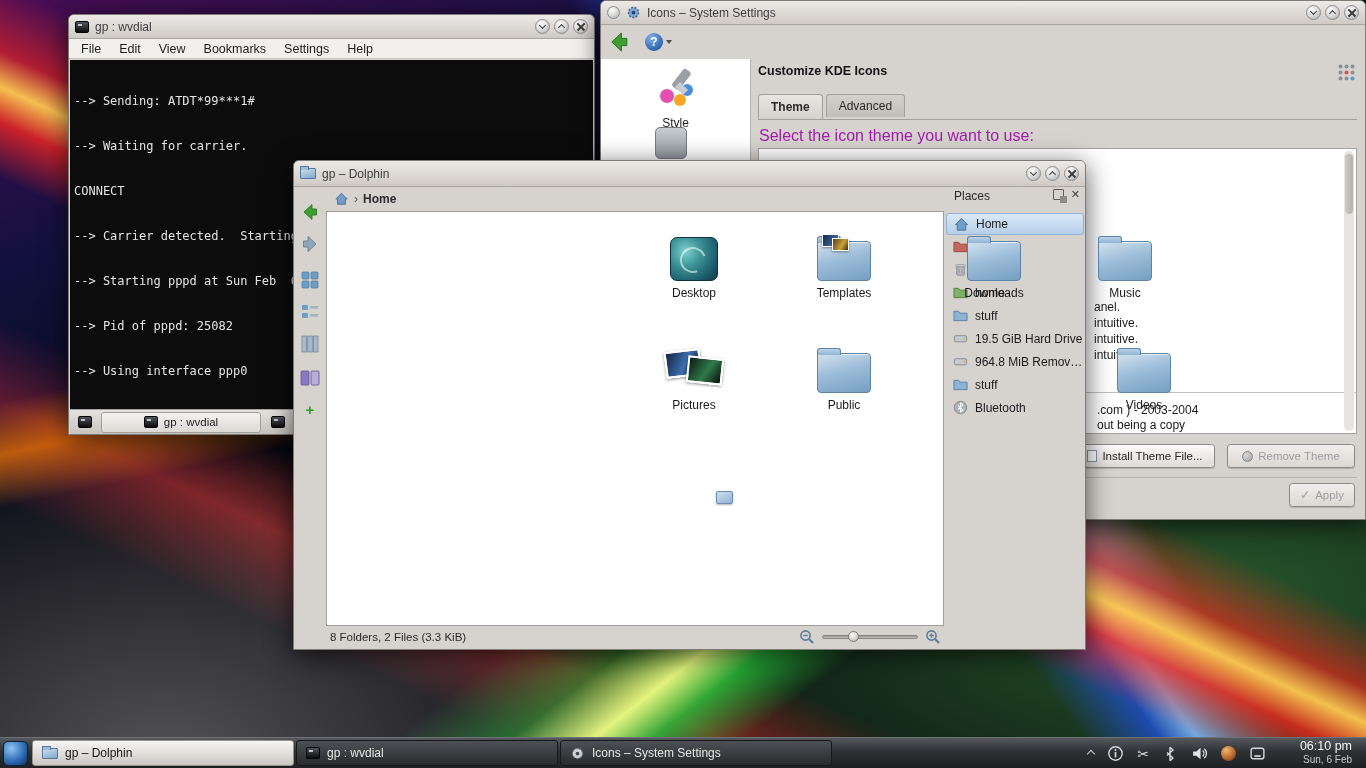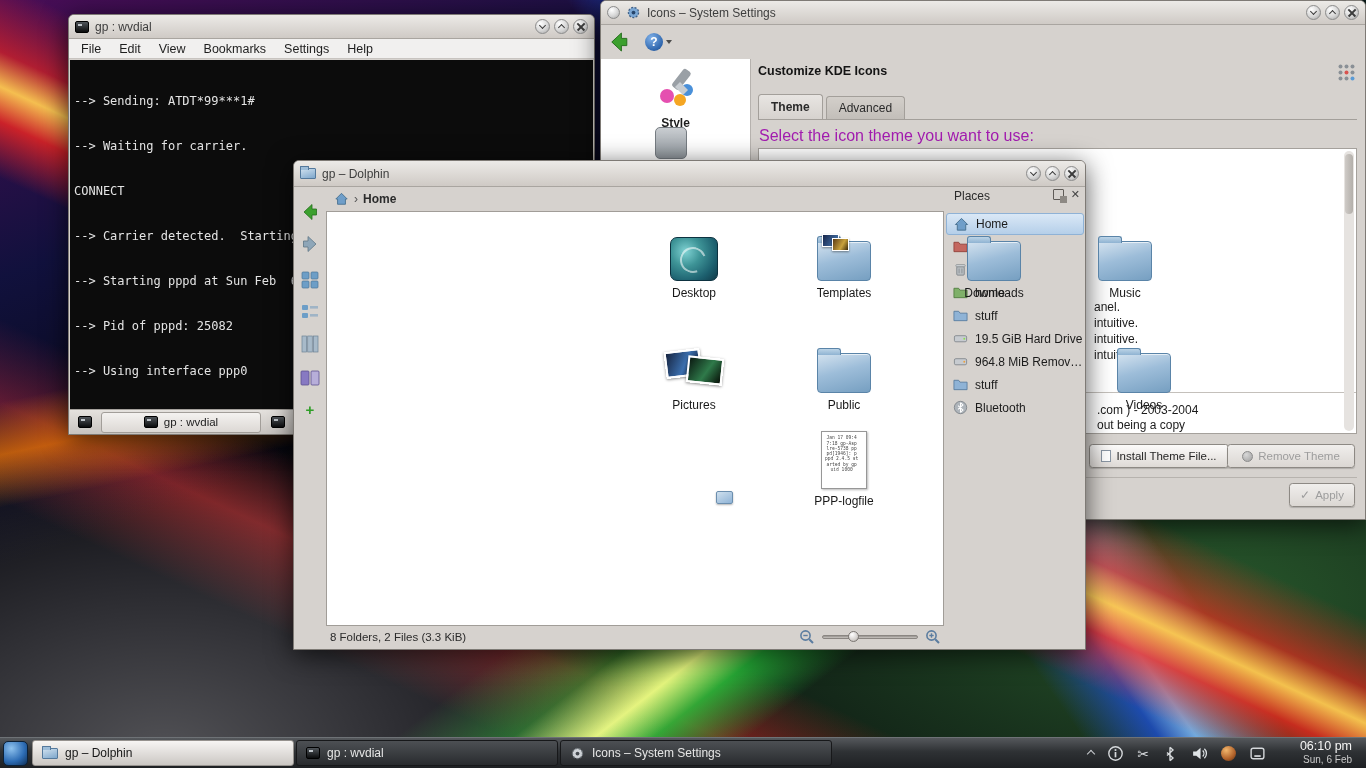--- a/index.html
+++ b/index.html
@@ -38,24 +38,24 @@
 .term-ico{width:14px;height:12px;background:linear-gradient(#50555a,#0b0c0d);border:1px solid #000;border-radius:2px;position:relative;flex:0 0 auto}
 .term-ico::before{content:"";position:absolute;left:2px;top:2px;width:4px;height:2px;background:#bfc5ca}
 
 .tool-row{height:34px;display:flex;align-items:center;gap:12px;padding:0 4px}
 .toolbtn{width:28px;height:28px;display:flex;align-items:center;justify-content:center;border-radius:3px}
 .helpwrap{display:flex;align-items:center;gap:3px}
 .help-circ{width:18px;height:18px;border-radius:50%;background:radial-gradient(circle at 35% 28%,#7fb0e8,#2f66ad 70%,#1c4379);color:#fff;font-weight:bold;font-size:12px;display:flex;align-items:center;justify-content:center}
 .chev-dn{width:0;height:0;border-left:3.5px solid transparent;border-right:3.5px solid transparent;border-top:4.5px solid #4c4c4c}
 .sset-side{position:absolute;left:0;top:58px;bottom:0;width:150px;background:#fff;border-right:1px solid #b6b2ae}
 .side-item{text-align:center;padding-top:8px}
-.side-label{font-weight:bold;font-size:12px;margin-top:4px;color:#1d1d1d}
+.side-label{font-weight:normal;font-size:12px;margin-top:4px;color:#1d1d1d}
 .gray-ico{position:absolute;left:54px;top:68px;width:32px;height:32px;border-radius:5px;background:linear-gradient(#c9cdd1,#8f969c);border:1px solid #767c82}
 .sset-heading{position:absolute;font-weight:bold;font-size:12.5px;color:#141414}
-.tab-row{position:absolute;display:flex;align-items:flex-end}
+.tab-row{position:absolute;display:flex;}
 .tab{height:23px;padding:0 12px;display:inline-flex;align-items:center;border:1px solid #a39f9a;border-bottom:none;border-radius:3.5px 3.5px 0 0;background:linear-gradient(#d3cfca,#c2beb9);margin-right:3px;font-size:12px;color:#2a2a2a}
 .tab.active{background:linear-gradient(#e8e5e2,#d6d2ce);height:25px;font-weight:bold}
 .tabline{position:absolute;height:1px;background:#a39f9a}
 .instruction{position:absolute;font-size:16px;color:#a21caf}
 .theme-list{position:absolute;background:#fff;border:1px solid #a5a19c}
 .list-divider{position:absolute;height:1px;background:#c4c0bb}
 .scroll-v{position:absolute;right:2px;top:2px;width:10px;bottom:2px;background:#e6e3e0;border-radius:5px}
 .scroll-v i{position:absolute;left:1px;right:1px;top:3px;height:60px;border-radius:4px;background:linear-gradient(90deg,#cfcbc7,#b3afaa);display:block}
 .frag{position:absolute;font-size:12px;color:#1b1b1b;white-space:nowrap}
 .kbtn{position:absolute;height:24px;border:1px solid #8d8984;border-radius:3.5px;background:linear-gradient(#fcfbfa,#dedad6);display:flex;align-items:center;justify-content:center;gap:5px;font-size:11.5px;color:#262626;box-shadow:0 1px 1px rgba(0,0,0,.18)}
@@ -260,21 +260,21 @@
       <span class="scroll-v">
           <i></i>
         </span>
     </div>
     <div class="frag" style="left:493px;top:299px">anel.</div>
     <div class="frag" style="left:493px;top:315px">intuitive.</div>
     <div class="frag" style="left:493px;top:331px">intuitive.</div>
     <div class="frag" style="left:493px;top:347px">intuitive.</div>
     <div class="frag" style="left:496px;top:402px">.com ) - 2003-2004</div>
     <div class="frag" style="left:496px;top:417px">out being a copy</div>
-    <div class="kbtn" style="left:488px;top:443px;width:140px">
+    <div class="kbtn" style="left:474px;top:443px;width:140px">
       <i class="ico-doc"></i>
       <span>Install Theme File...</span>
     </div>
     <div class="kbtn disabled" style="left:626px;top:443px;width:128px">
       <i class="ico-circ"></i>
       <span>Remove Theme</span>
     </div>
     <div class="hsep" style="left:157px;top:476px;width:599px"></div>
     <div class="kbtn disabled" style="left:688px;top:482px;width:66px">
       <span class="graycheck">✓</span>
@@ -405,34 +405,20 @@
         </div>
       <div class="flabel">Public</div>
     </div>
     <div class="fitem" style="left:785px;top:168px;z-index:5">
       <div class="iconzone">
           <div class="folder"></div>
         </div>
       <div class="flabel">Videos</div>
     </div>
 
-    <div class="fitem" style="left:485px;top:264px;z-index:5">
-      <div class="iconzone">
-        <div class="logpage">
-          <div class="logtext">Jan 17 09:4
-7:18 gp-Asp
-lre-5738 pp
-pd[1946]: p
-ppd 2.4.5 st
-arted by gp
-uid 1000</div>
-        </div>
-      </div>
-      <div class="flabel">PPP-logfile</div>
-    </div>
     <div class="straymini" style="left:422px;top:330px;z-index:5"></div>
 
     <div class="places">
       <div class="places-h">
         <span>Places</span>
         <span class="sp"></span>
         <span class="pin-ico"></span>
         <span class="px">✕</span>
       </div>
       <div class="prow sel">

